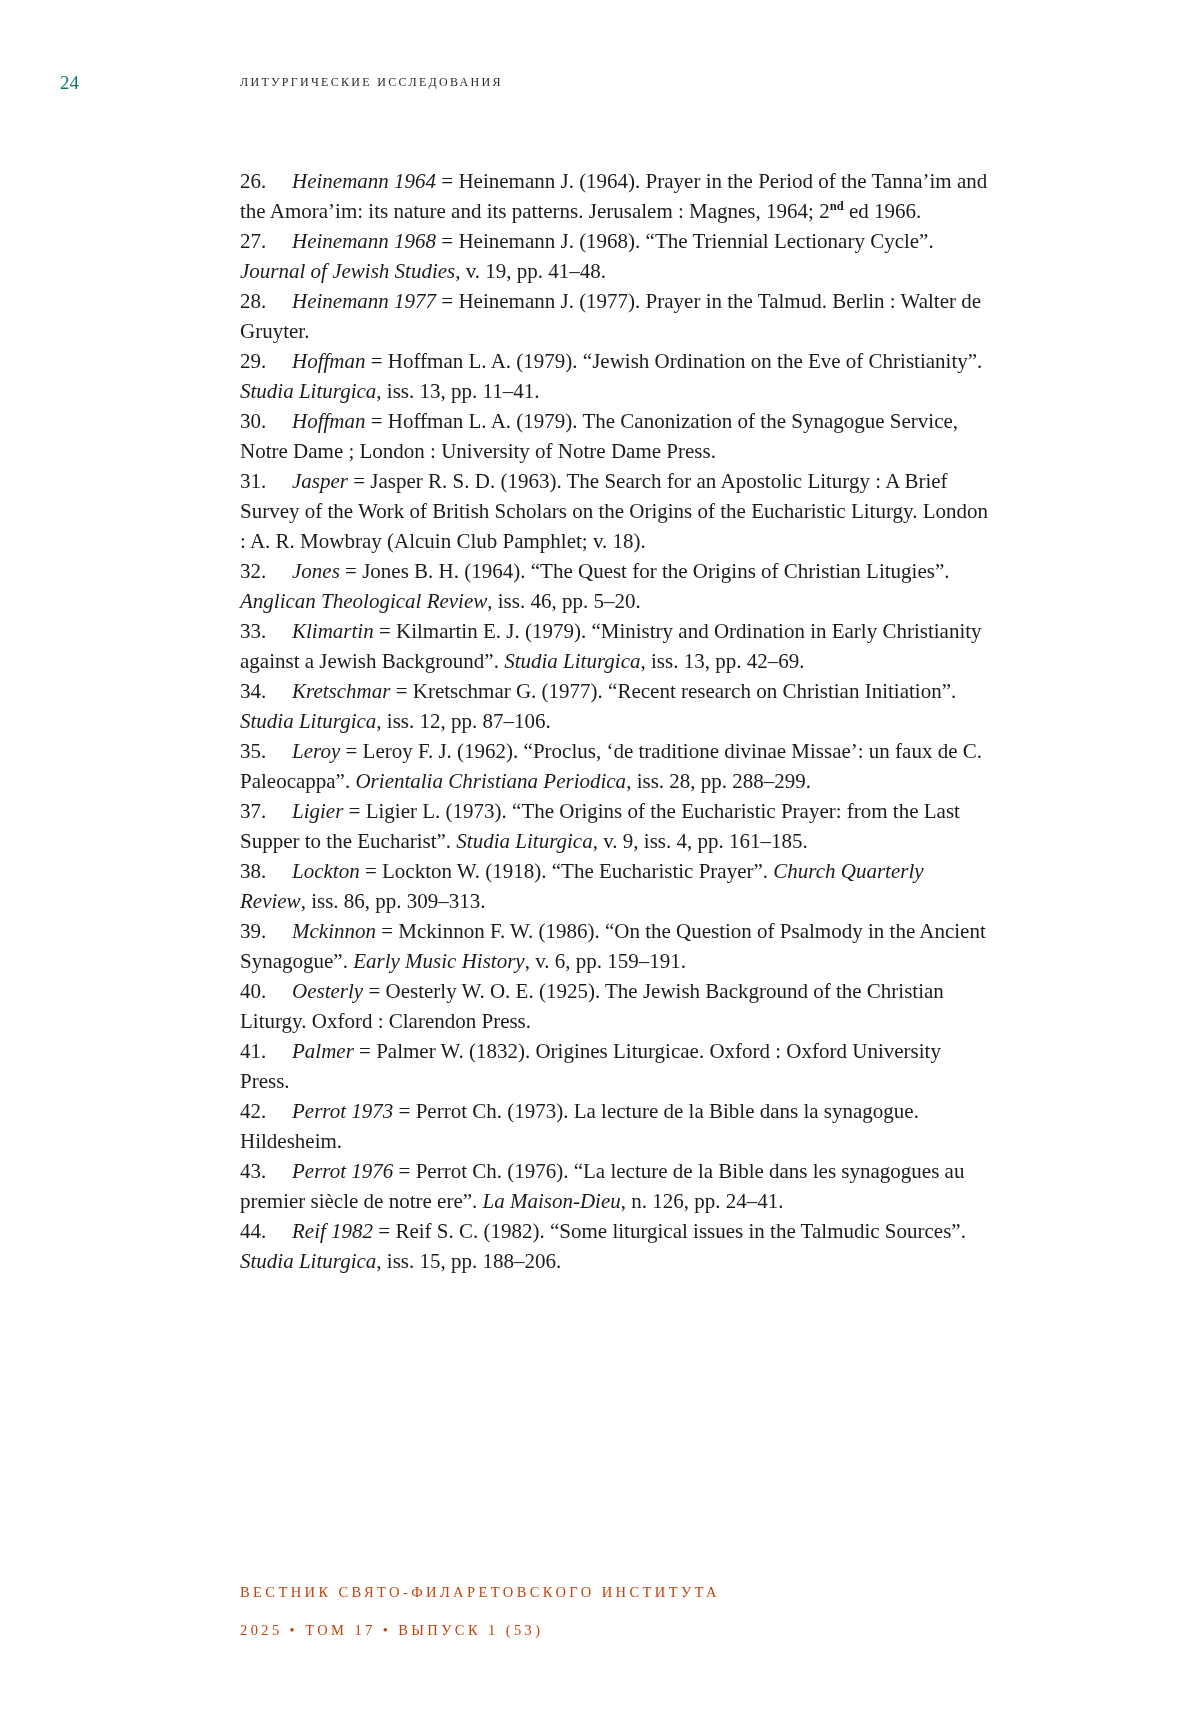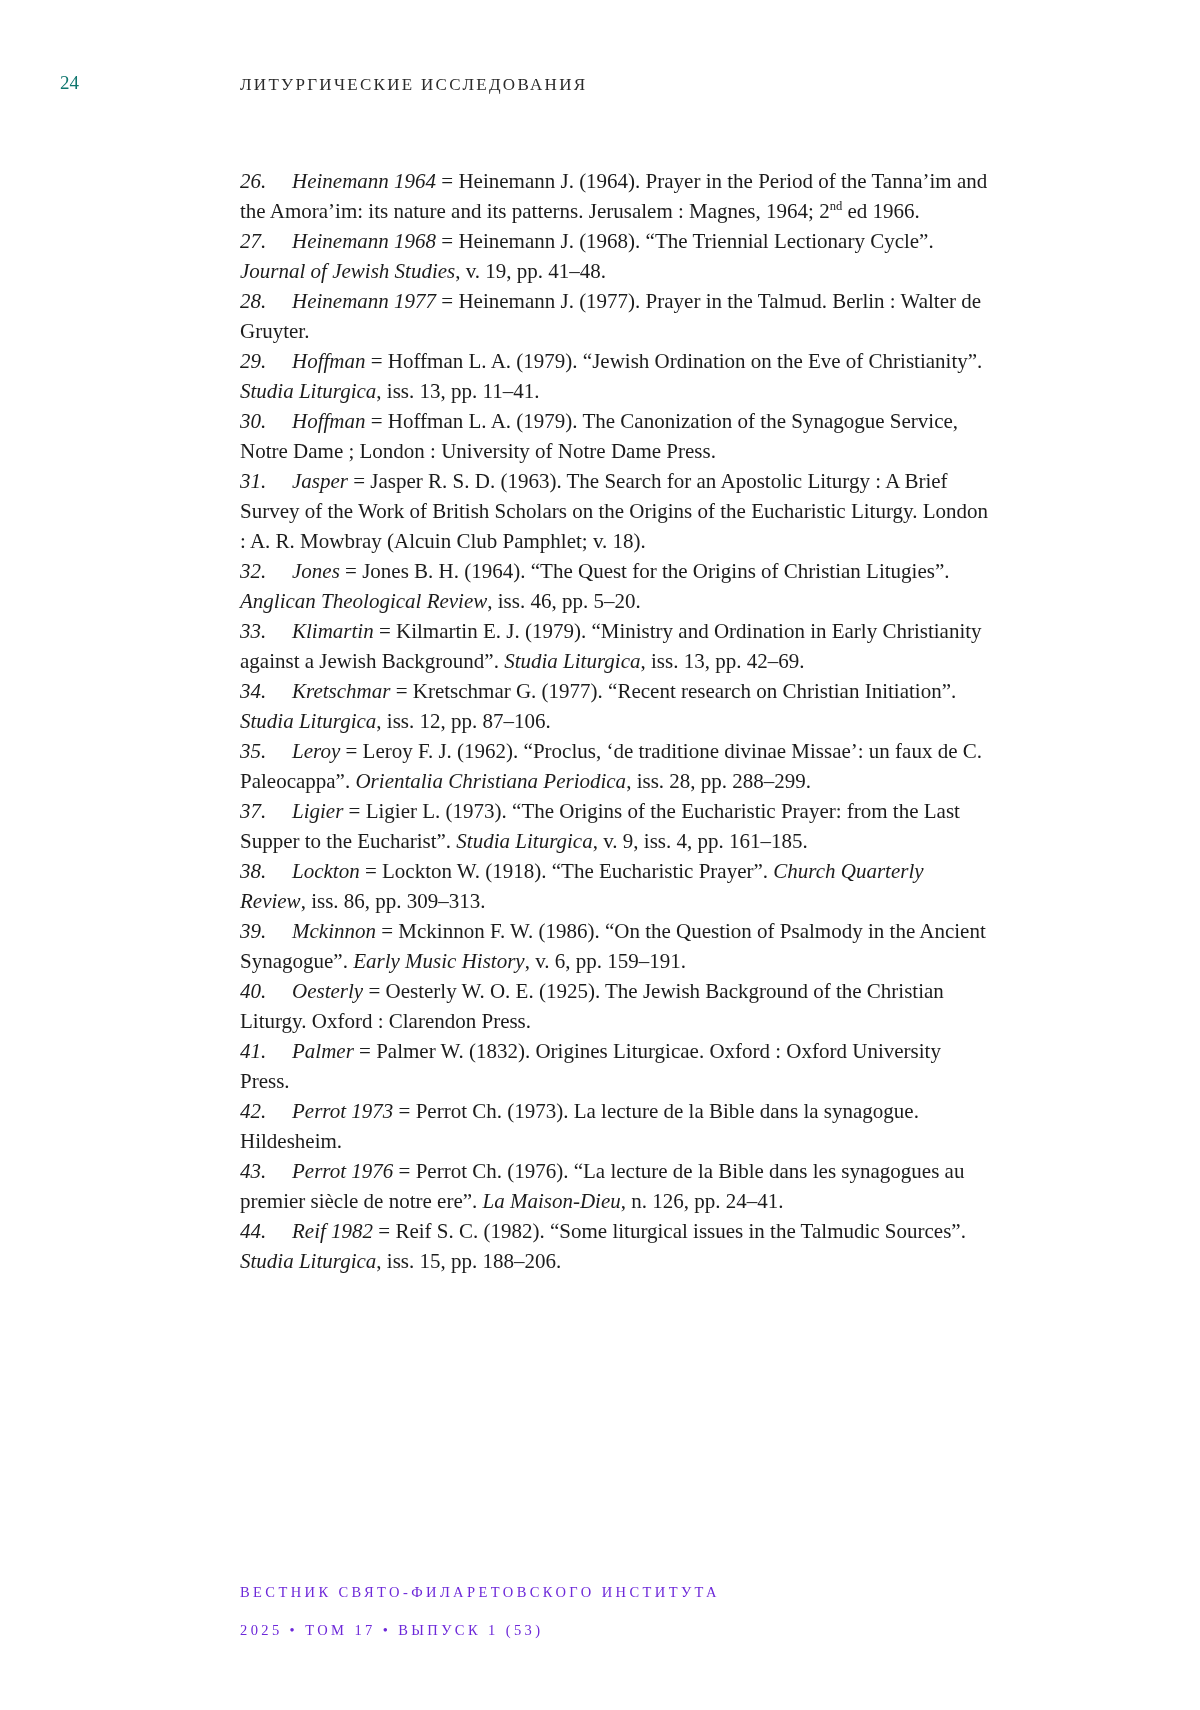--- a/index.html
+++ b/index.html
@@ -25,56 +25,56 @@
     position: absolute;
     left: 0;
     top: 0;
     font-size: 19px;
     color: #0f766e;
   }
   .running-head {
     position: absolute;
     left: 180px;
     top: 3px;
-    font-size: 17px;
+    font-size: 12px;
     letter-spacing: 2.3px;
     color: #2a2a2a;
   }
   .refs {
     position: absolute;
     left: 240px;
     top: 166px;
     width: 752px;
     font-size: 21px;
     line-height: 30px;
     text-align: left;
   }
   .refs p {
     margin: 0;
     padding: 0;
   }
   .ref-num {
     display: inline-block;
     width: 52px;
-    font-style: italic;
   }
   .refs i {
   }
   .refs sup {
     font-size: 0.6em;
     line-height: 0;
     vertical-align: super;
+    font-weight: bold;
   }
   .page-footer {
     position: absolute;
     left: 240px;
     top: 1584px;
     font-size: 14.5px;
     letter-spacing: 3.4px;
-    color: #6d28d9;
+    color: #c2410c;
   }
   .page-footer .line2 {
     margin-top: 21px;
   }
 </style>
 </head>
 <body>
 
 <header class="page-header">
   <div class="page-num">24</div>

